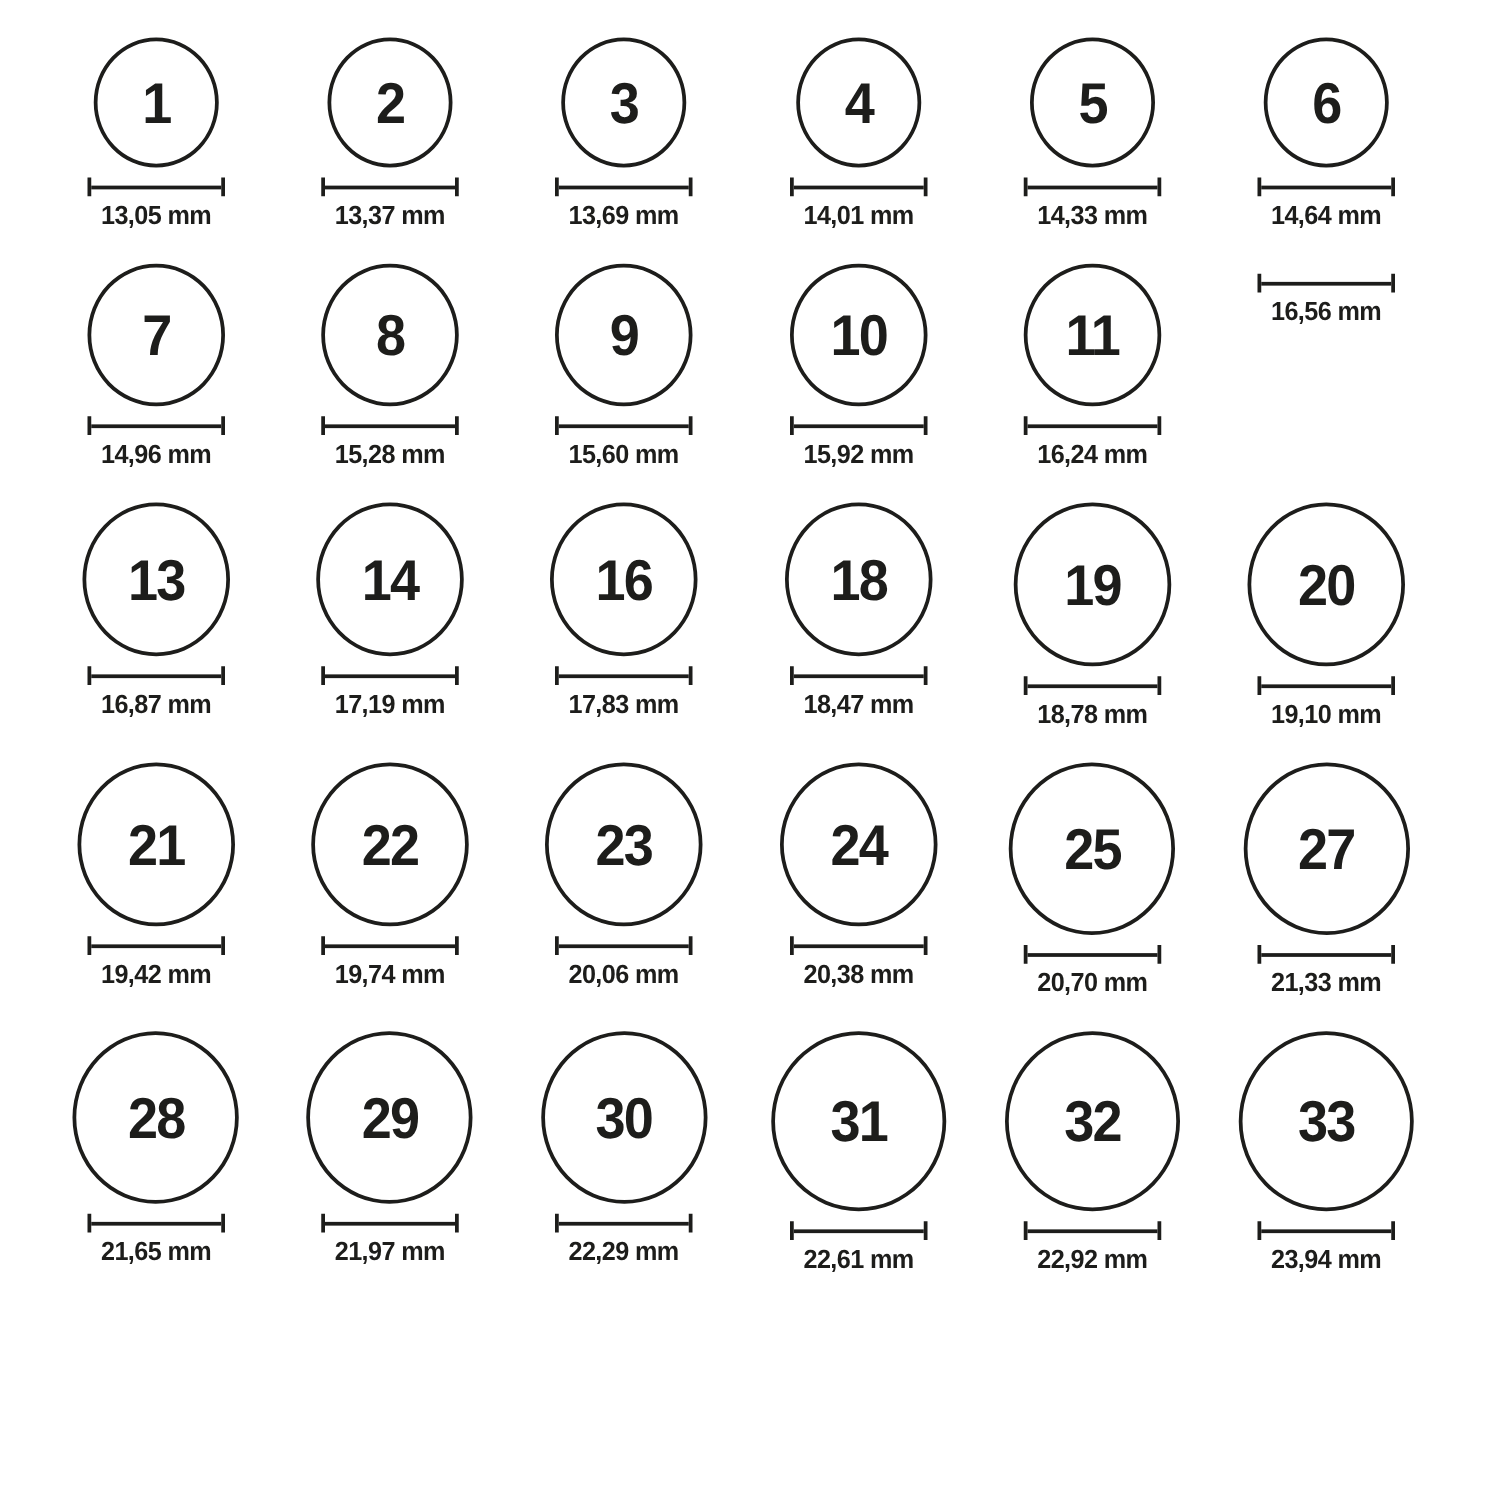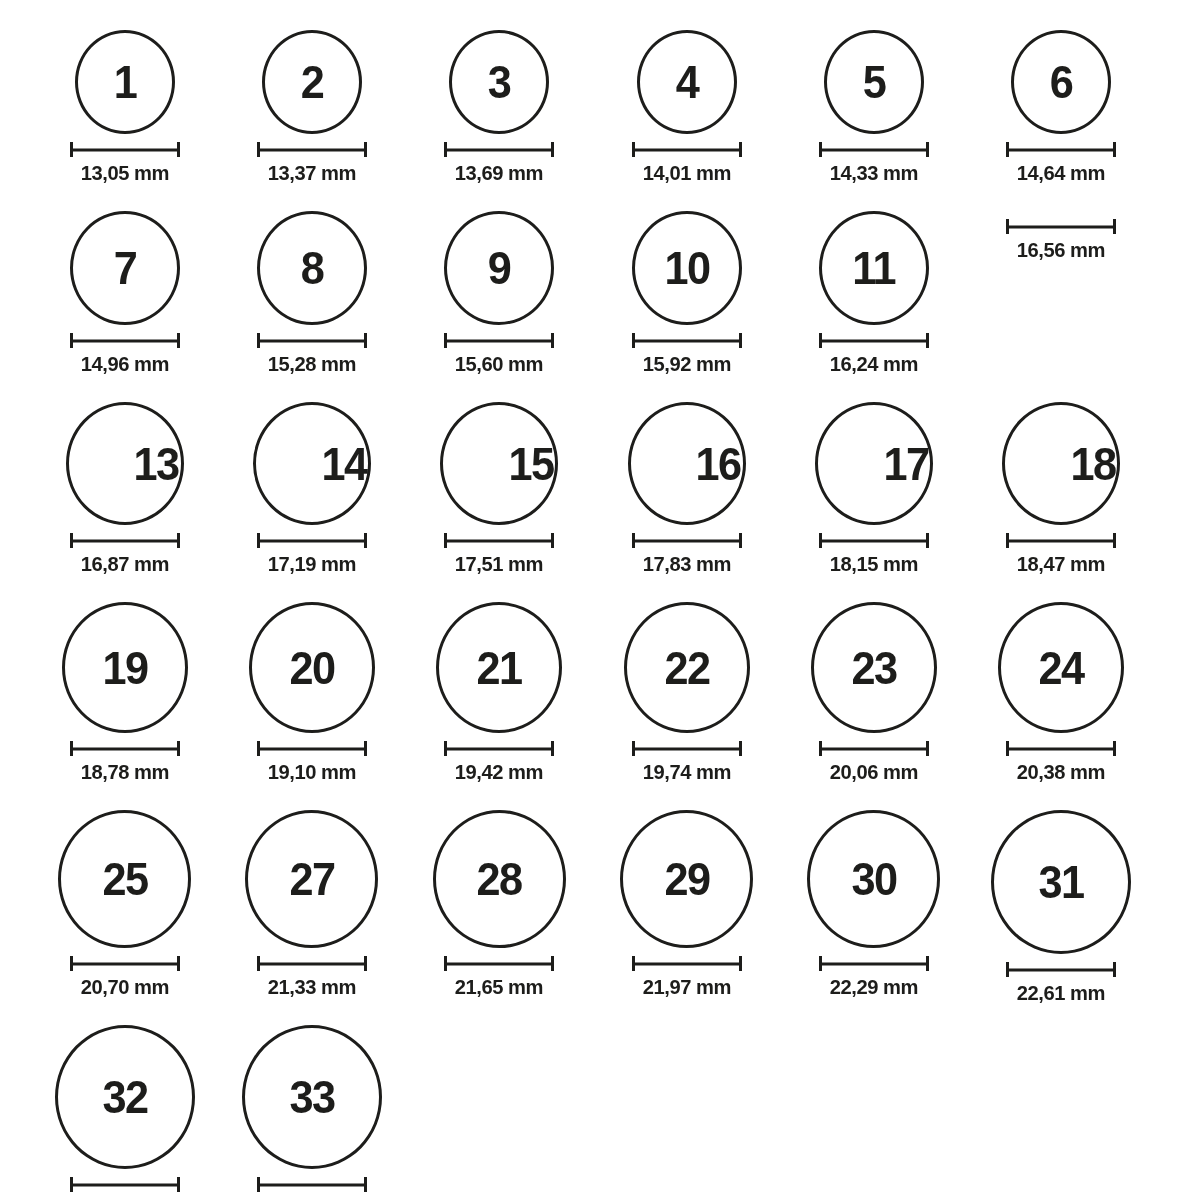--- a/index.html
+++ b/index.html
@@ -40,21 +40,21 @@
   .num {
     font-size: 46px;
     font-weight: 700;
     letter-spacing: -1.5px;
     line-height: 1;
     transform: scaleX(0.94);
   }
   
   .r1 .circle { width: 100px; height: 104px; }
   .r2 .circle { width: 110px; height: 114px; }
-  .r3 .circle { width: 118px; height: 123px; justify-content: flex-end; }
+  .r3 .circle { width: 118px; height: 123px; }
   .r4 .circle { width: 126px; height: 131px; }
   .r5 .circle { width: 133px; height: 138px; justify-content: center; }
   .r6 .circle { width: 140px; height: 144px; }
   .r6 { margin-bottom: 0; }
 
   
   .measure {
     margin-top: 8px;
     width: 104px;
     height: 15px;
@@ -178,41 +178,27 @@
   </div>
   <div class="cell r3">
     <div class="circle">
         <span class="num">14</span>
       </div>
     <div class="measure"></div>
     <div class="label">17,19 mm</div>
   </div>
   <div class="cell r3">
     <div class="circle">
-        <span class="num">15</span>
-      </div>
-    <div class="measure"></div>
-    <div class="label">17,51 mm</div>
+        <span class="num">16</span>
+      </div>
+    <div class="measure"></div>
+    <div class="label">17,83 mm</div>
   </div>
   <div class="cell r3">
     <div class="circle">
-        <span class="num">16</span>
-      </div>
-    <div class="measure"></div>
-    <div class="label">17,83 mm</div>
-  </div>
-  <div class="cell r3">
-    <div class="circle">
-        <span class="num">17</span>
-      </div>
-    <div class="measure"></div>
-    <div class="label">18,15 mm</div>
-  </div>
-  <div class="cell r3">
-    <div class="circle">
         <span class="num">18</span>
       </div>
     <div class="measure"></div>
     <div class="label">18,47 mm</div>
   </div>
 
   <div class="cell r4">
     <div class="circle">
         <span class="num">19</span>
       </div>

